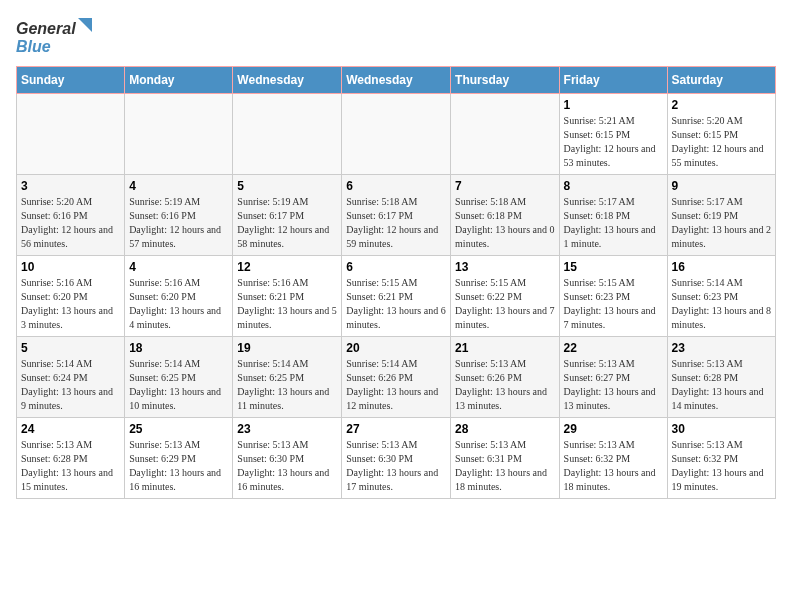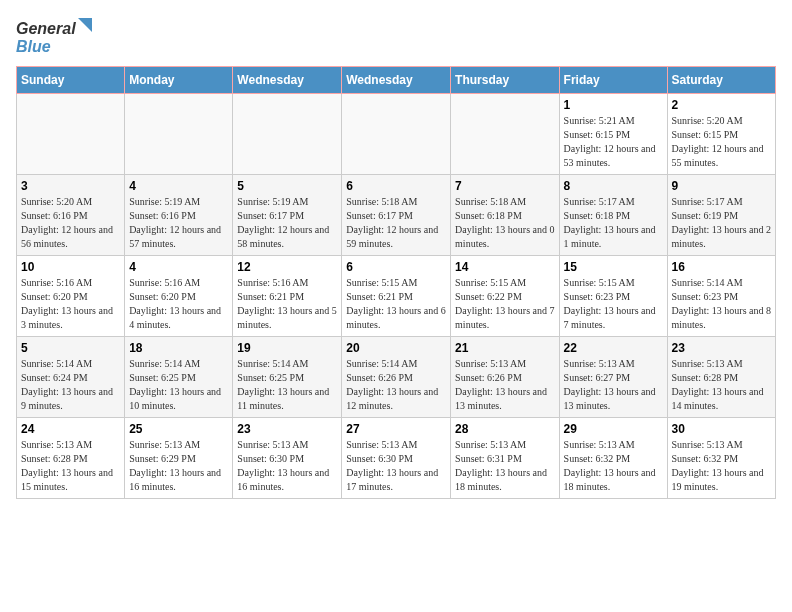--- a/index.html
+++ b/index.html
@@ -187,21 +187,21 @@
 Sunset: 6:21 PM
 Daylight: 13 hours and 5 minutes.</div>
         </td>
         <td>
           <div class="day-num">6</div>
           <div class="day-info" style="white-space: pre-line;">Sunrise: 5:15 AM
 Sunset: 6:21 PM
 Daylight: 13 hours and 6 minutes.</div>
         </td>
         <td>
-          <div class="day-num">14</div>
+          <div class="day-num">13</div>
           <div class="day-info" style="white-space: pre-line;">Sunrise: 5:15 AM
 Sunset: 6:22 PM
 Daylight: 13 hours and 7 minutes.</div>
         </td>
         <td>
           <div class="day-num">15</div>
           <div class="day-info" style="white-space: pre-line;">Sunrise: 5:15 AM
 Sunset: 6:23 PM
 Daylight: 13 hours and 7 minutes.</div>
         </td>

